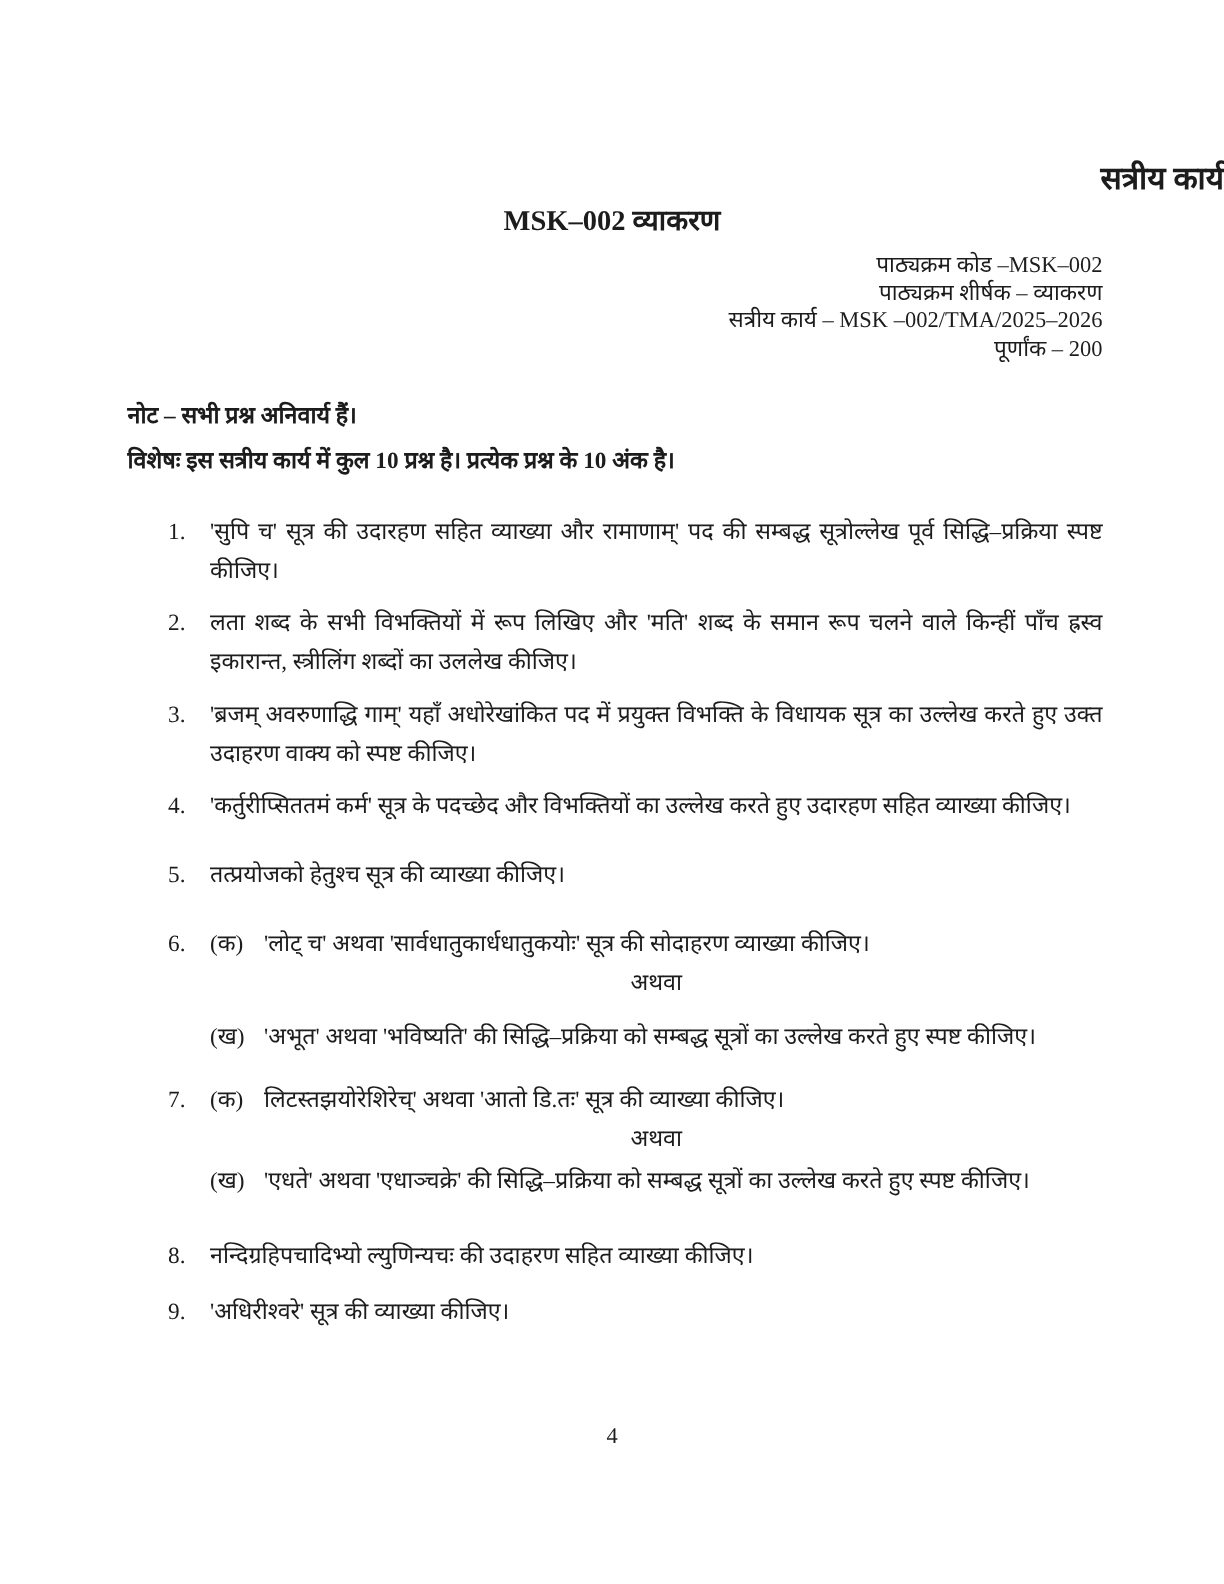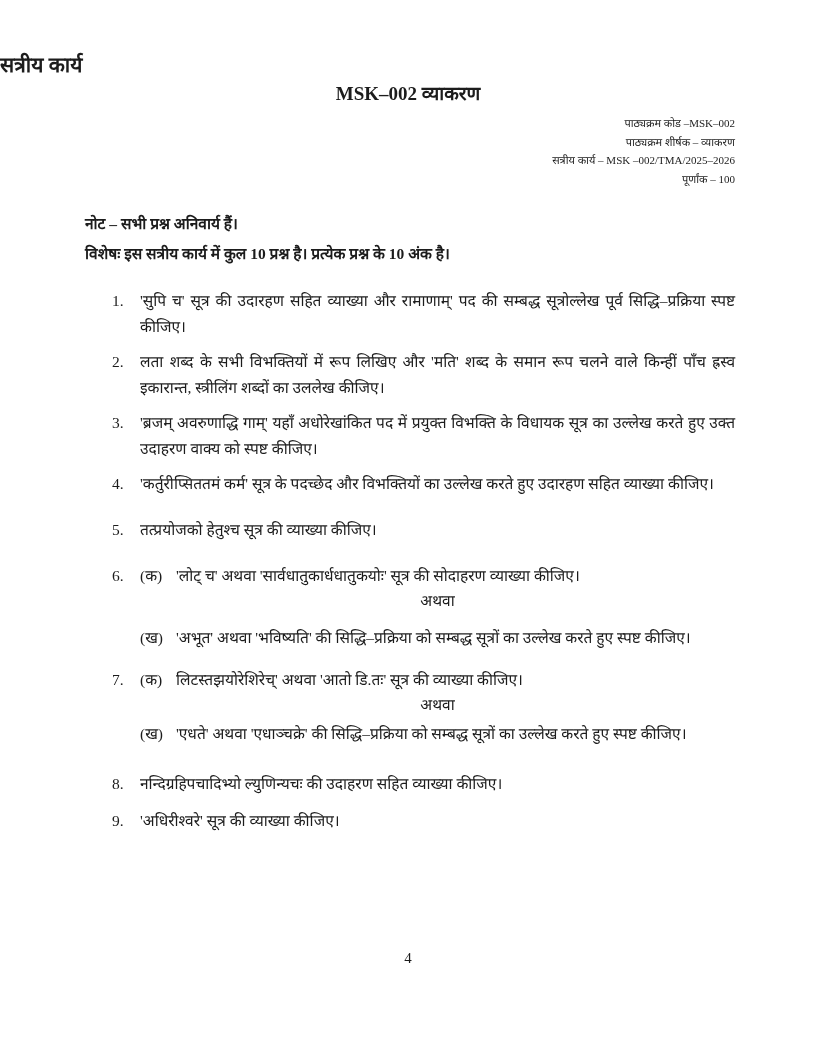--- a/index.html
+++ b/index.html
@@ -10,37 +10,37 @@
   .page {
     position: relative;
     width: 816px;
     height: 1056px;
     background: #ffffff;
     color: #1c1c1c;
     font-family: "Liberation Serif", "DejaVu Serif", serif;
     overflow: hidden;
   }
   .doc-title {
-    padding-top: 52px;
-    text-align: left;
+    padding-top: 106px;
+    text-align: right;
     font-size: 21px;
     font-weight: bold;
     line-height: 26px;
   }
   .doc-subtitle {
     margin-top: 4px;
     text-align: center;
     font-size: 19px;
     font-weight: bold;
     line-height: 24px;
   }
   .meta {
     margin: 8px 81px 0 0;
     text-align: right;
-    font-size: 11px;
+    font-size: 15px;
     line-height: 18.5px;
   }
   .meta .bold { font-weight: normal; }
   .note-line {
     margin: 26px 81px 0 85px;
     font-size: 15.5px;
     font-weight: bold;
     line-height: 20px;
   }
   .special-line {
@@ -110,21 +110,21 @@
   <div class="doc-title">सत्रीय कार्य</div>
   <div class="doc-subtitle">MSK–002 व्याकरण</div>
 
   <div class="meta">
     <div>पाठ्यक्रम कोड –MSK–002</div>
     <div>
       <span>पाठ्यक्रम शीर्षक –</span>
       <span class="bold">व्याकरण</span>
     </div>
     <div>सत्रीय कार्य – MSK –002/TMA/2025–2026</div>
-    <div>पूर्णांक – 100</div>
+    <div>पूर्णांक – 200</div>
   </div>
 
   <div class="note-line">नोट – सभी प्रश्न अनिवार्य हैं।</div>
   <div class="special-line">विशेषः इस सत्रीय कार्य में कुल 10 प्रश्न है। प्रत्येक प्रश्न के 10 अंक है।</div>
 
   <div class="questions">
 
     <div class="q mb-sm">
       <div class="q-num">1.</div>
       <div class="q-body">'सुपि च' सूत्र की उदारहण सहित व्याख्या और रामाणाम्' पद की सम्बद्ध सूत्रोल्लेख पूर्व सिद्धि–प्रक्रिया स्पष्ट कीजिए।</div>

